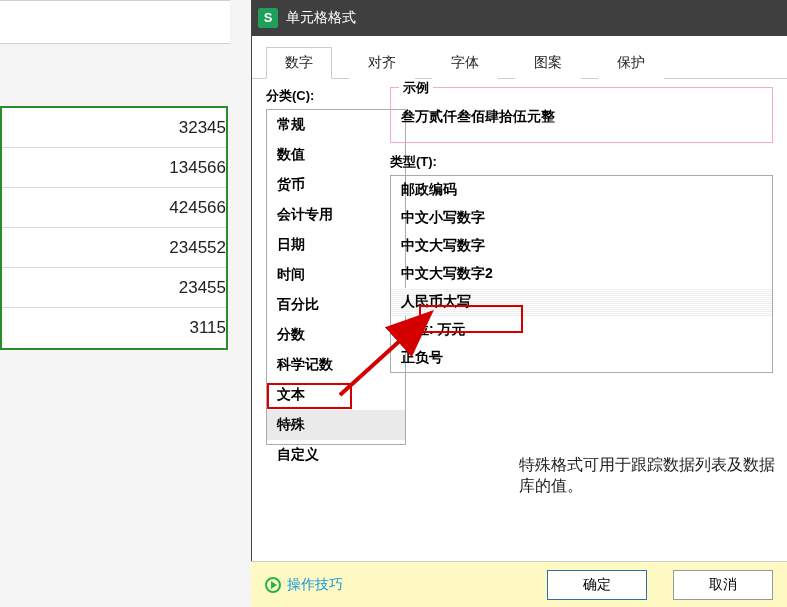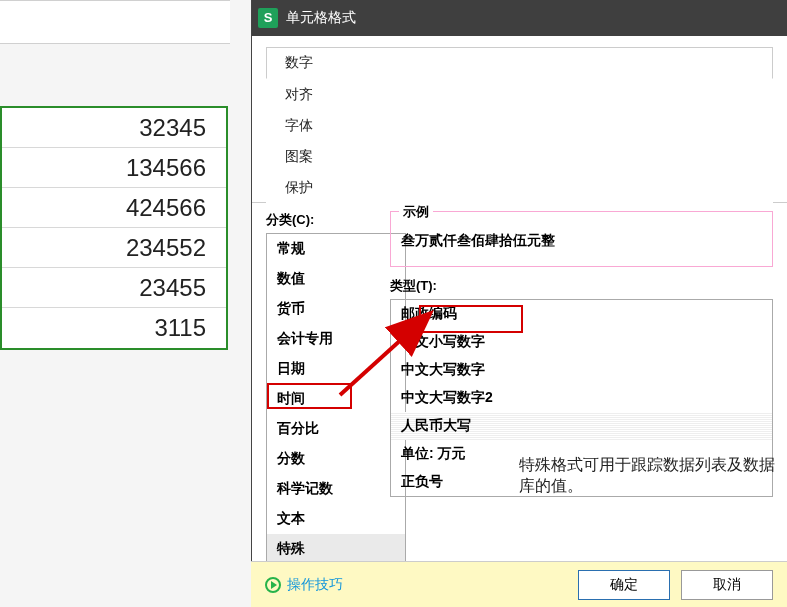--- a/index.html
+++ b/index.html
@@ -30,22 +30,22 @@
   }
   .sel {
     border: 2px solid #2a8d2a;
     width: 228px;
     margin-top: 62px;
   }
   .cell {
     height: 40px;
     line-height: 40px;
     text-align: right;
-    padding-right: 20px;
-    font-size: 24px;
+    padding-right: 0;
+    font-size: 17px;
     color: #222;
     background: #fff;
     border-bottom: 1px solid #d8d8d8;
   }
   .cell:last-child { border-bottom: none; }
 
   
   .dialog {
     position: absolute;
     left: 251px;
@@ -73,22 +73,21 @@
     text-align: center;
     line-height: 20px;
     border-radius: 2px;
     font-size: 13px;
   }
 
   .tabs {
     display: flex;
     border-bottom: 1px solid #ccc;
     padding: 10px 14px 0 14px;
-    gap: 0;
-    flex-direction: column;
+    gap: 17px;
   }
   .tab {
     padding: 6px 18px;
     font-size: 14px;
     color: #222;
     cursor: pointer;
     border: 1px solid transparent;
     border-bottom: none;
     position: relative;
     top: 1px;
@@ -218,27 +217,27 @@
   .tips .play::after {
     content: "";
     position: absolute;
     left: 4px; top: 2px;
     border-left: 6px solid #26b34a;
     border-top: 4px solid transparent;
     border-bottom: 4px solid transparent;
   }
   .spacer { flex: 1; }
   .btn {
-    width: 92px;
+    width: 100px;
     height: 30px;
     border: 1px solid #999;
     background: #fff;
     font-size: 14px;
     cursor: pointer;
-    margin-left: 11px;
+    margin-left: 26px;
   }
   .btn.primary {
     border: 1px solid #2a6fb0;
   }
 </style>
 </head>
 <body>
 
 <div class="sheet-top"></div>
 

